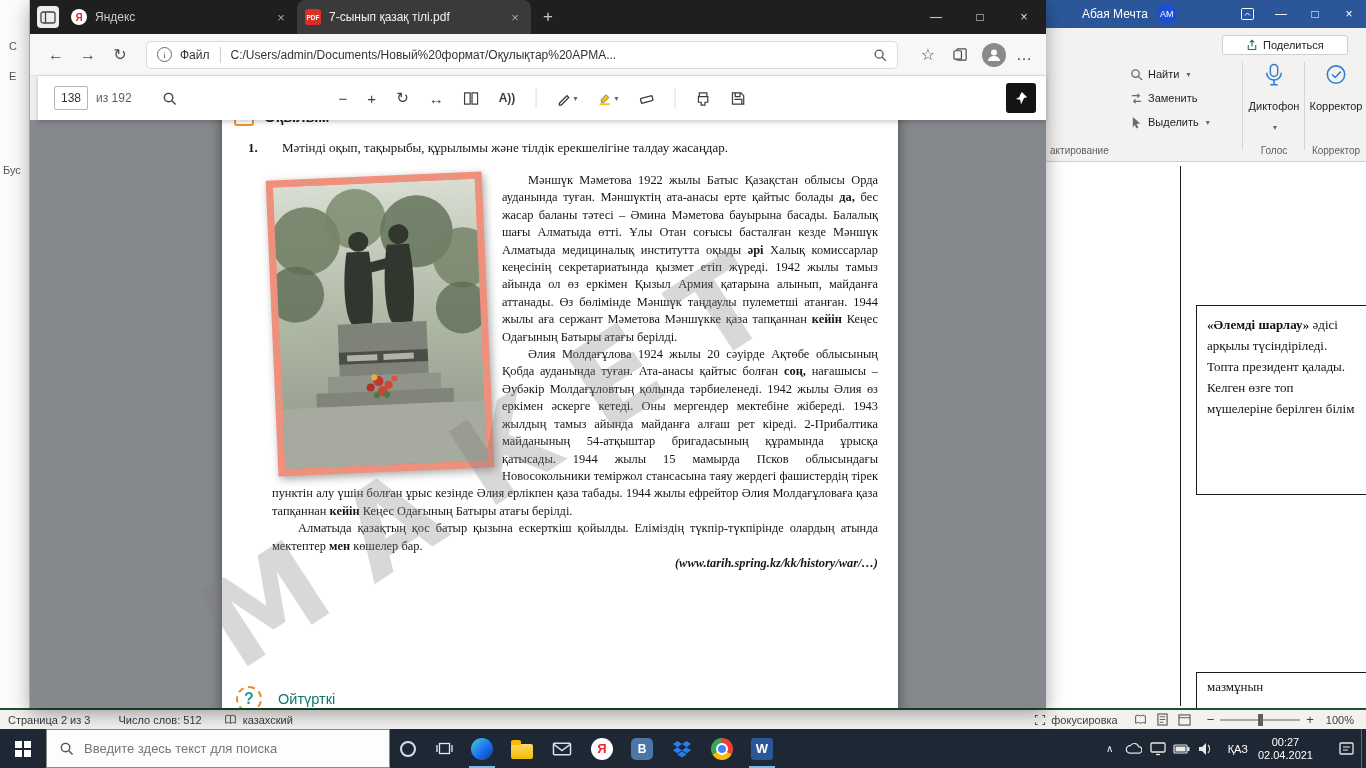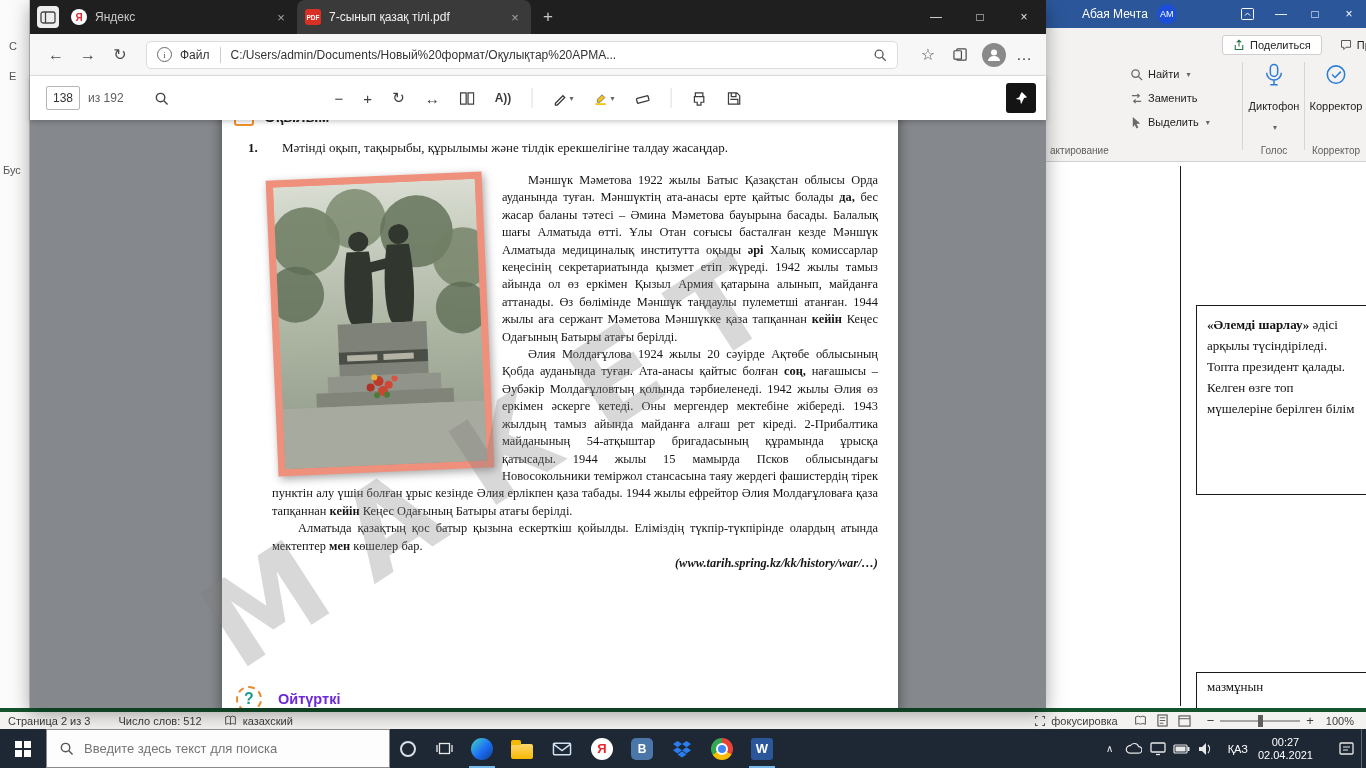--- a/index.html
+++ b/index.html
@@ -19,21 +19,21 @@
   .tab-x{margin-left:6px;color:#a5a5a5;font-size:13px;width:16px;text-align:center}
   .win-btn{width:44px;height:34px;color:#e0e0e0;font-size:12px;display:flex;align-items:center;justify-content:center}
   .nav-ic{min-width:28px;height:28px;display:flex;align-items:center;justify-content:center;font-size:16px;color:#4c4c4c;margin-left:4px}
   .pdf-ic{font-size:15px;color:#3d3d3d;display:flex;align-items:center}
   .toolsep{width:1px;height:20px;background:#ddd}
   .dd{font-size:8px;color:#666;margin-left:2px}
   
   .book-p{text-indent:26px;margin:0}
   
   .wtb-btn{width:34px;height:28px;display:flex;align-items:center;justify-content:center;font-size:12px;color:#fff}
-  .rib-top-btn{display:flex;align-items:center;gap:5px;font-size:11px;color:#252423;background:#fff;border:1px solid #d1cfcd;border-radius:3px;padding:3px 10px;white-space:nowrap}
+  .rib-top-btn{display:flex;align-items:center;gap:5px;font-size:11px;color:#252423;background:#fff;border:1px solid #d1cfcd;border-radius:3px;padding:3px 23px;white-space:nowrap}
   .rib-small{display:flex;align-items:center;gap:5px;font-size:11px;color:#201f1e;height:24px;white-space:nowrap}
   .rib-big{display:flex;flex-direction:column;align-items:center;gap:11px;font-size:11px;color:#201f1e;text-align:center}
   .vsep{width:1px;background:#d8d6d4}
   .grp{font-size:10px;color:#605e5c}
   
   .tb-app{width:40px;height:39px;display:flex;align-items:center;justify-content:center;position:relative;flex:none}
   .runline{position:absolute;bottom:0;left:7px;right:7px;height:2px;background:#76b9ed}
   .tray-ic{width:24px;height:39px;display:flex;align-items:center;justify-content:center;flex:none;color:#eee}
   .edge-ball{width:22px;height:22px;border-radius:50%;background:linear-gradient(135deg,#45d3c9,#1b6ef3 55%,#0d3e8f)}
   .folder{width:22px;height:15px;background:linear-gradient(#ffd76e,#f8b900);border-radius:2px;position:relative;margin-top:5px}
@@ -134,21 +134,21 @@
     <div class="abs" style="left:134px;top:4px;width:1px;height:540px;background:#1a1a1a"></div>
     <div class="abs" style="left:150px;top:143px;width:172px;min-height:190px;border:1.5px solid #1a1a1a;border-right:none;padding:8px 10px;font-family:'Liberation Serif',serif;font-size:13px;line-height:21px;color:#111">
       <b>«Әлемді шарлау»</b>
       <span>әдісі арқылы түсіндіріледі. Топта президент қалады. Келген өзге топ мүшелеріне берілген білім</span>
     </div>
     <div class="abs" style="left:150px;top:510px;width:172px;height:36px;border-top:1.5px solid #1a1a1a;border-left:1.5px solid #1a1a1a;padding:6px 10px;font-family:'Liberation Serif',serif;font-size:13px;color:#111">
       <span>мазмұнын</span>
     </div>
   </div>
 
-  <div class="abs" style="left:0;top:708px;width:1366px;height:21px;background:#f3f2f1;border-top:4px solid #14532d;display:flex;align-items:center;font-size:11px;color:#3b3b3b;">
+  <div class="abs" style="left:0;top:708px;width:1366px;height:21px;background:#f3f2f1;border-top:2px solid #14532d;display:flex;align-items:center;font-size:11px;color:#3b3b3b;">
     <span style="margin-left:8px;white-space:nowrap">Страница 2 из 3</span>
     <span style="margin-left:28px;white-space:nowrap">Число слов: 512</span>
     <span style="margin-left:22px">
       <svg width="13" height="12" viewBox="0 0 16 14">
           <path d="M2 2q4-2 6 0 2-2 6 0v9q-4-2-6 0-2-2-6 0z M8 2v9" fill="none" stroke="#555" stroke-width="1.2"></path>
         </svg>
     </span>
     <span style="margin-left:6px;white-space:nowrap">казахский</span>
     <span style="flex:1"></span>
     <span style="margin-right:5px">
@@ -233,21 +233,21 @@
       </span>
       <span style="width:24px;height:24px;border-radius:50%;background:#8a8a8a;display:flex;align-items:center;justify-content:center;margin-left:8px;flex:none">
         <svg width="16" height="16" viewBox="0 0 16 16">
             <circle cx="8" cy="5.5" r="3" fill="#fff"></circle>
             <path d="M2 14a6 5 0 0 1 12 0z" fill="#fff"></path>
           </svg>
       </span>
       <span class="nav-ic">…</span>
     </div>
 
-    <div style="height:44px;background:#fff;display:flex;align-items:center;box-shadow:0 2px 5px rgba(0,0,0,.2);position:relative;z-index:2;">
+    <div style="height:44px;background:#fff;display:flex;align-items:center;box-shadow:0 2px 5px rgba(0,0,0,.2);position:relative;z-index:2;margin-left:8px;">
       <input readonly="" style="margin-left: 16px; width: 34px; height: 24px; border: 1px solid rgb(181, 181, 181); border-radius: 2px; text-align: center; font-size: 12px; color: rgb(51, 51, 51); background: rgb(255, 255, 255);" value="138">
       <span style="color:#5f5f5f;margin-left:8px;font-size:12px;white-space:nowrap">из 192</span>
       <span style="margin-left:30px">
         <svg width="15" height="15" viewBox="0 0 16 16">
             <circle cx="7" cy="7" r="4.5" fill="none" stroke="#444" stroke-width="1.5"></circle>
             <line x1="10.5" y1="10.5" x2="14.5" y2="14.5" stroke="#444" stroke-width="1.5"></line>
           </svg>
       </span>
       <div style="position:absolute;left:50%;transform:translateX(-50%);display:flex;align-items:center;gap:20px;">
         <span class="pdf-ic">−</span>
@@ -361,21 +361,21 @@
           <p class="book-p"><span>Мәншүк Мәметова 1922 жылы Батыс Қазақстан облысы Орда ауданында туған. Мәншүктің ата-анасы ерте қайтыс болады </span><b>да,</b><span> бес жасар баланы тәтесі – Әмина Мәметова бауырына басады. Балалық шағы Алматыда өтті. Ұлы Отан соғысы басталған кезде Мәншүк Алматыда медициналық институтта оқыды </span><b>әрі</b><span> Халық комиссарлар кеңесінің секретариатында қызмет етіп жүреді. 1942 жылы тамыз айында ол өз еркімен Қызыл Армия қатарына алынып, майданға аттанады. Өз бөлімінде Мәншүк таңдаулы пулеметші атанған. 1944 жылы аға сержант Мәметова Мәншүкке қаза тапқаннан </span><b>кейін</b><span> Кеңес Одағының Батыры атағы берілді.</span></p>
           <p class="book-p"><span>Әлия Молдағұлова 1924 жылы 20 сәуірде Ақтөбе облысының Қобда ауданында туған. Ата-анасы қайтыс болған </span><b>соң,</b><span> нағашысы – Әубәкір Молдағұловтың қолында тәрбиеленеді. 1942 жылы Әлия өз еркімен әскерге кетеді. Оны мергендер мектебіне жібереді. 1943 жылдың тамыз айында майданға алғаш рет кіреді. 2-Прибалтика майданының 54-атқыштар бригадасының құрамында ұрысқа қатысады. 1944 жылы 15 мамырда Псков облысындағы Новосокольники теміржол стансасына таяу жердегі фашистердің тірек пунктін алу үшін болған ұрыс кезінде Әлия ерлікпен қаза табады. 1944 жылы ефрейтор Әлия Молдағұловаға қаза тапқаннан </span><b>кейін</b><span> Кеңес Одағының Батыры атағы берілді.</span></p>
           <p class="book-p"><span>Алматыда қазақтың қос батыр қызына ескерткіш қойылды. Еліміздің түкпір-түкпірінде олардың атында мектептер </span><b>мен</b><span> көшелер бар.</span></p>
           <p style="text-align:right;font-style:italic;font-weight:bold;margin:0;font-size:12.4px">(www.tarih.spring.kz/kk/history/war/…)</p>
         </div>
 
         <div style="position:absolute;left:14px;top:588px;display:flex;align-items:center;gap:16px">
           <span style="width:26px;height:26px;border-radius:50%;border:2px dashed #e88a2e;color:#1a9c8f;font-weight:bold;font-size:16px;display:flex;align-items:center;justify-content:center">
             <i>?</i>
           </span>
-          <span style="font-weight:bold;font-size:14.5px;color:#6d28d9">Ойтүрткі</span>
+          <span style="font-weight:normal;font-size:14.5px;color:#0f766e">Ойтүрткі</span>
         </div>
 
         <span style="position:absolute;left:-6px;top:470px;transform:rotate(-33deg);transform-origin:0 50%;font-size:120px;font-weight:bold;letter-spacing:42px;color:rgba(125,125,125,.30);white-space:nowrap;pointer-events:none;font-family:'DejaVu Sans',sans-serif">МАКЕТ</span>
       </div>
     </div>
   </div>
 
   <div class="abs" style="left:0;top:729px;width:1366px;height:39px;background:#1e2734;display:flex;align-items:center;color:#fff;">
     <span style="width:46px;height:39px;display:flex;align-items:center;justify-content:center;flex:none">
       <svg width="16" height="16" viewBox="0 0 16 16">

